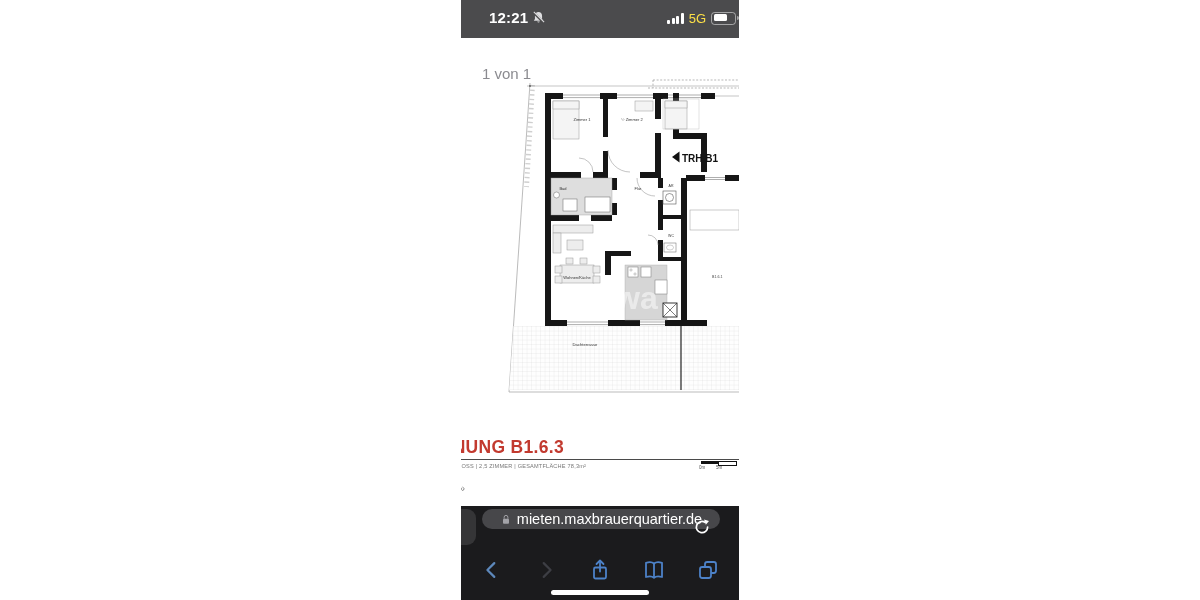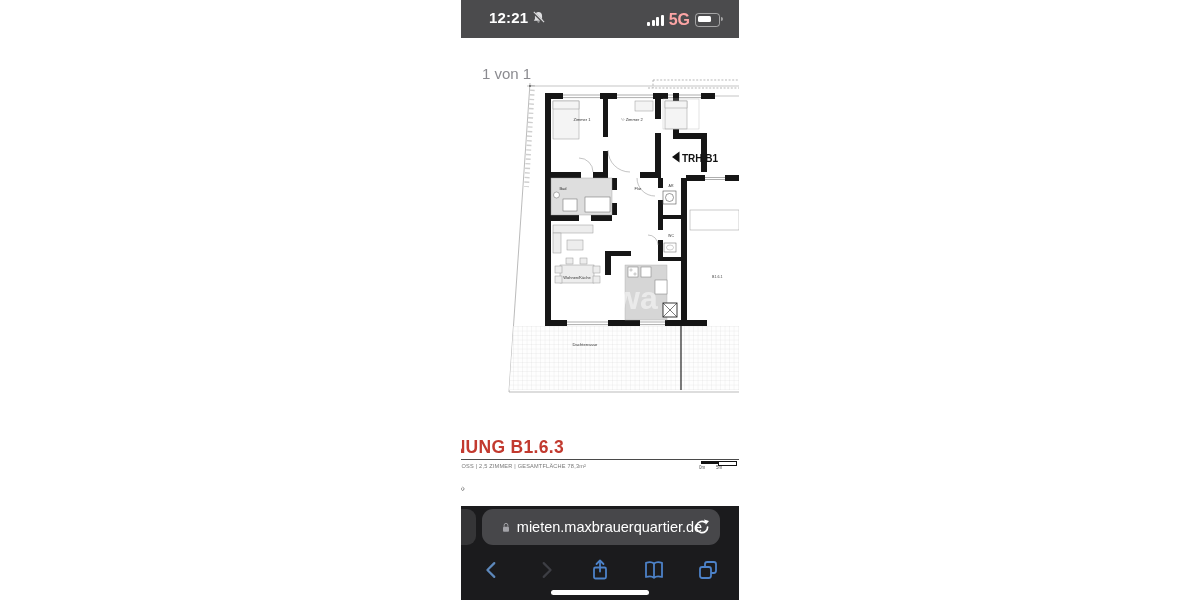--- a/index.html
+++ b/index.html
@@ -1,47 +1,47 @@
 <!DOCTYPE html>
 <html><head>
 <meta charset="utf-8">
 <style>
   html,body{margin:0;padding:0;background:#ffffff;}
   body{width:1200px;height:600px;position:relative;overflow:hidden;
        font-family:"Liberation Sans","DejaVu Sans",sans-serif;}
   
   .phone{position:absolute;left:461px;top:0;width:278px;height:600px;background:#fff;overflow:hidden;}
   
-  .statusbar{position:absolute;left:0;top:0;width:278px;height:38px;background:#4b4b4d;}
+  .statusbar{position:absolute;left:0;top:0;width:278px;height:38px;background:#4b4b4d;padding-left:16px;}
   .sb-left{position:absolute;left:28px;top:9px;display:flex;align-items:center;gap:3px;}
   .sb-time{color:#fff;font-size:15px;font-weight:700;letter-spacing:.2px;}
   .sb-right{position:absolute;right:19px;top:11px;display:flex;align-items:center;gap:5px;}
   .sig{display:flex;align-items:flex-end;gap:1.5px;height:11px;}
   .sig i{display:block;width:3px;background:#fff;border-radius:1px;}
-  .sb-5g{color:#fca5a5;font-size:16px;font-weight:700;}
+  .sb-5g{color:#fde047;font-size:13px;font-weight:400;}
   .batt{position:relative;width:23px;height:11.5px;border:1px solid rgba(255,255,255,.5);border-radius:3.5px;}
   .batt .fill{position:absolute;left:1.5px;top:1.5px;width:13px;height:6.5px;background:#fff;border-radius:1.5px;}
   .batt .nub{position:absolute;right:-3.5px;top:3px;width:2px;height:4px;background:rgba(255,255,255,.5);border-radius:0 2px 2px 0;}
   
   .page-indicator{position:absolute;left:21px;top:65px;font-size:15px;color:#8b8b90;}
   .planwrap{position:absolute;left:44px;top:75px;width:234px;height:325px;}
   
   .listing-title{position:absolute;left:-52px;top:437px;font-size:17.5px;font-weight:700;color:#c23a2f;white-space:nowrap;letter-spacing:.3px;}
   .rule{position:absolute;left:0;top:459px;width:278px;height:1px;background:#4a4a4a;}
   .listing-details{position:absolute;left:-37px;top:463px;font-size:5.6px;color:#777;white-space:nowrap;letter-spacing:.2px;}
   .scalebar{position:absolute;left:240px;top:461px;width:36px;height:10px;}
   .scalebar .seg1{position:absolute;left:0;top:0;width:17px;height:3px;background:#111;}
   .scalebar .seg2{position:absolute;left:17px;top:0;width:17px;height:3px;background:#fff;border:0.5px solid #111;}
   .scalebar .l0{position:absolute;left:-2px;top:4px;font-size:4.5px;color:#555;}
   .scalebar .l1{position:absolute;left:15px;top:4px;font-size:4.5px;color:#555;}
   .overflow-glyph{position:absolute;left:-2px;top:482px;font-size:11px;color:#8a8a8a;}
   
   .safari{position:absolute;left:0;top:506px;width:278px;height:94px;background:#1b1b1d;}
   .pill-partial{position:absolute;left:0;top:3px;width:15px;height:36px;background:#353537;border-radius:0 9px 9px 0;}
-  .pill{position:absolute;left:21px;top:3px;width:238px;height:36px;background:#47474a;border-radius:11px;
+  .pill{position:absolute;left:21px;top:3px;width:238px;height:20px;background:#47474a;border-radius:11px;
         display:flex;align-items:center;justify-content:center;gap:5px;}
   .url-text{color:#fff;font-size:14.5px;}
   .reload{position:absolute;right:9px;top:9px;}
   .toolbar{position:absolute;left:0;top:43px;width:278px;height:42px;display:flex;align-items:center;justify-content:space-around;padding:0 4px;box-sizing:border-box;}
   .tb-btn{width:30px;height:30px;display:flex;align-items:center;justify-content:center;}
   .home-indicator{position:absolute;left:90px;bottom:5px;width:98px;height:5px;border-radius:3px;background:#fff;}
   
   text{font-family:"Liberation Sans","DejaVu Sans",sans-serif;}
 </style>
 </head>

